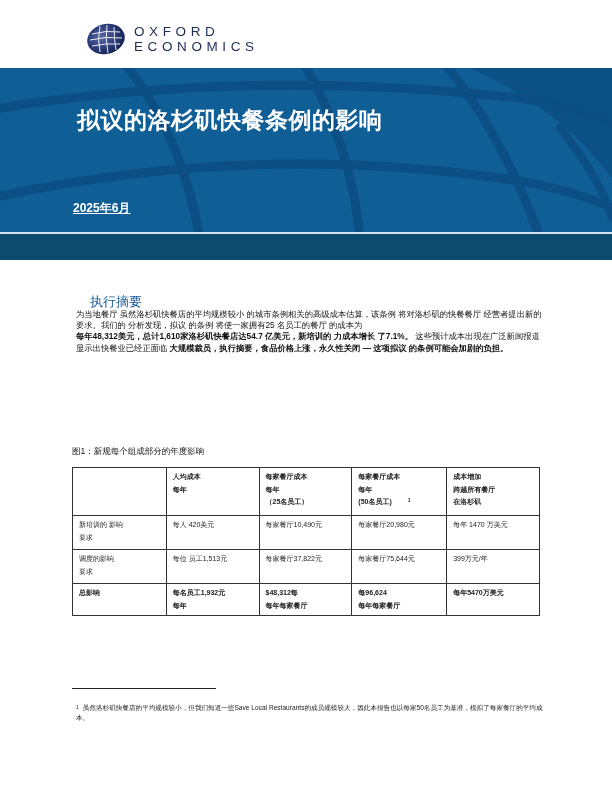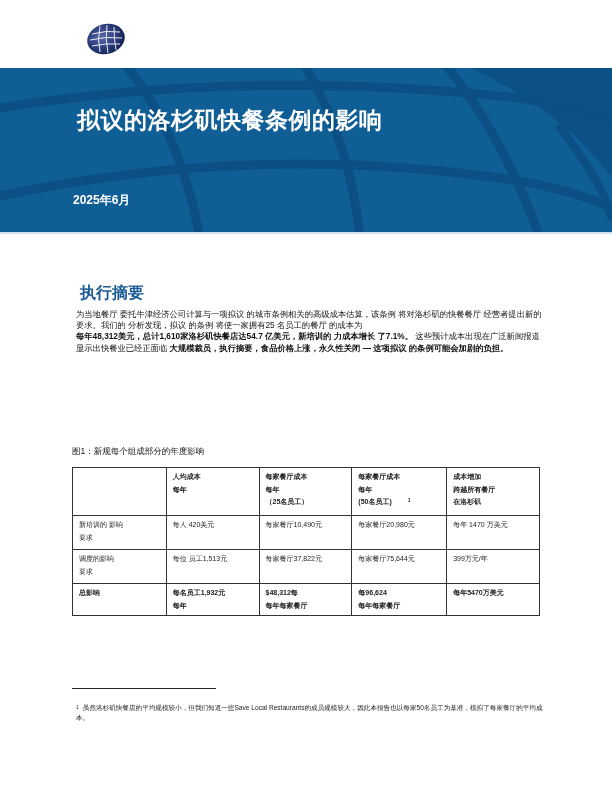--- a/index.html
+++ b/index.html
@@ -2,26 +2,26 @@
 <html><head>
 <meta charset="utf-8">
 <style>
   html, body { margin:0; padding:0; }
   body { width:612px; height:792px; position:relative; background:#ffffff; overflow:hidden;
          font-family:"Liberation Sans","DejaVu Sans",sans-serif; color:#111; }
   .logo { position:absolute; left:86px; top:21px; height:36px; display:flex; align-items:center; }
   .logo svg { display:block; }
   .logo-text { margin-left:8px; font-family:"Liberation Sans","DejaVu Sans",sans-serif; color:#1f2c55;
                font-size:13.5px; letter-spacing:4.6px; line-height:15px; }
-  .banner { position:absolute; left:0; top:68px; width:612px; height:164px; background:#a16207; overflow:hidden; }
+  .banner { position:absolute; left:0; top:68px; width:612px; height:192px; background:#0c4a6e; overflow:hidden; }
   .banner svg { position:absolute; left:0; top:0; }
   .banner-bottom { position:absolute; left:0; top:232px; width:612px; height:2px; background:#cfe0ef; }
   .title { position:absolute; left:77px; top:105px; color:#ffffff; font-size:23px; font-weight:bold; letter-spacing:0.5px; margin:0; }
   .date { position:absolute; left:73px; top:192px; color:#ffffff; font-size:12px; font-weight:bold; }
-  .section-heading { position:absolute; left:72px; top:275px; color:#1a5a94; font-size:16px; font-weight:bold; margin:8px; }
+  .section-heading { position:absolute; left:72px; top:275px; color:#1a5a94; font-size:13px; font-weight:normal; margin:18px; }
   .summary { position:absolute; left:76px; top:309px; width:470px; font-size:8.3px; line-height:11.2px; color:#111; }
   .summary b { font-weight:bold; }
   .fig-caption { position:absolute; left:72px; top:446px; font-size:8.5px; font-weight:normal; }
   table.impact { position:absolute; left:72px; top:467px; width:468px; border-collapse:collapse; font-size:7px; }
   table.impact td { border:1px solid #333; vertical-align:top; padding:3px 6px 0 6px; line-height:12.5px; color:#222; }
   table.impact tr.h td { height:44px; font-weight:bold; }
   table.impact tr.r td { height:30px; }
   table.impact tr.t td { height:28px; font-weight:bold; }
   .sup { position:relative; font-size:5px; top:-2px; margin-left:16px; }
   .fn-rule { position:absolute; left:72px; top:688px; width:144px; height:1px; background:#222; }
@@ -43,43 +43,47 @@
     <ellipse cx="20" cy="17" rx="19" ry="15" fill="url(#g)" transform="rotate(-15 20 17)"></ellipse>
     <g stroke="#ffffff" stroke-width="1" fill="none" opacity="0.9">
       <path d="M6 12 Q20 8 34 10"></path>
       <path d="M4 18 Q20 14 36 16"></path>
       <path d="M6 24 Q20 21 34 22"></path>
       <path d="M14 4 Q11 17 14 30"></path>
       <path d="M21 3 Q19 17 22 31"></path>
       <path d="M28 5 Q28 17 30 28"></path>
     </g>
   </svg>
+  <div class="logo-text">
+    <div>OXFORD</div>
+    <div>ECONOMICS</div>
+  </div>
 </div>
 
 <div class="banner">
   <svg width="612" height="164" viewBox="0 0 612 164">
     <rect x="0" y="0" width="612" height="164" fill="#0f5e96"></rect>
     <path d="M470 0 L612 0 L612 110 Q560 40 470 0 Z" fill="#0b4f84" opacity="0.85"></path>
     <g stroke="#0b4f84" fill="none" stroke-linecap="round">
       <path d="M0 40 Q250 0 520 30 Q580 40 612 55" stroke-width="9"></path>
       <path d="M0 128 Q250 75 500 110 Q570 120 612 140" stroke-width="9"></path>
       <path d="M120 -10 Q180 60 200 170" stroke-width="9"></path>
       <path d="M300 -10 Q350 70 360 170" stroke-width="9"></path>
       <path d="M440 -10 Q500 60 540 170" stroke-width="9"></path>
       <path d="M560 60 Q600 110 612 150" stroke-width="8"></path>
     </g>
   </svg>
   <h1 class="title" style="top:37px;">拟议的洛杉矶快餐条例的影响</h1>
-  <div class="date" style="top:124px;">2025年6月</div>
+  <div class="date" style="top:132px;text-decoration:underline;">2025年6月</div>
 </div>
 <div class="banner-bottom"></div>
 
 <h2 class="section-heading">执行摘要</h2>
 <p class="summary" style="margin:0;">
-  <span>为当地餐厅 委托牛津经济公司计算与一项拟议 的城市条例相关的高级成本估算，该条例 将对洛杉矶的快餐餐厅 经营者提出新的要求。我们的 分析发现，拟议 的条例 将使一家拥有25 名员工的餐厅 的成本为</span><br>
+  <span>为当地餐厅 虽然洛杉矶快餐店的平均规模较小 的城市条例相关的高级成本估算，该条例 将对洛杉矶的快餐餐厅 经营者提出新的要求。我们的 分析发现，拟议 的条例 将使一家拥有25 名员工的餐厅 的成本为</span><br>
   <b>每年48,312美元，总计1,610家洛杉矶快餐店达54.7 亿美元，新培训的 力成本增长 了7.1%。</b><span> 这些预计成本出现在广泛新闻报道显示出快餐业已经正面临 </span><b>大规模裁员，执行摘要，食品价格上涨，永久性关闭 — 这项拟议 的条例可能会加剧的负担。</b>
 </p>
 
 <div class="fig-caption">图1：新规每个组成部分的年度影响</div>
 <table class="impact">
   <colgroup>
     <col style="width:94px">
       <col style="width:93px">
       <col style="width:93px">
       <col style="width:95px">

